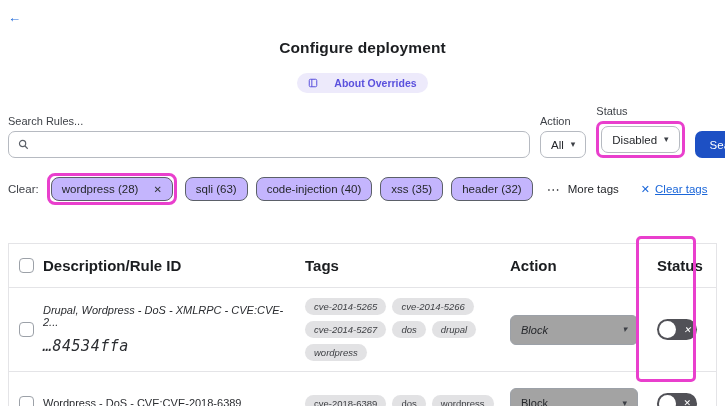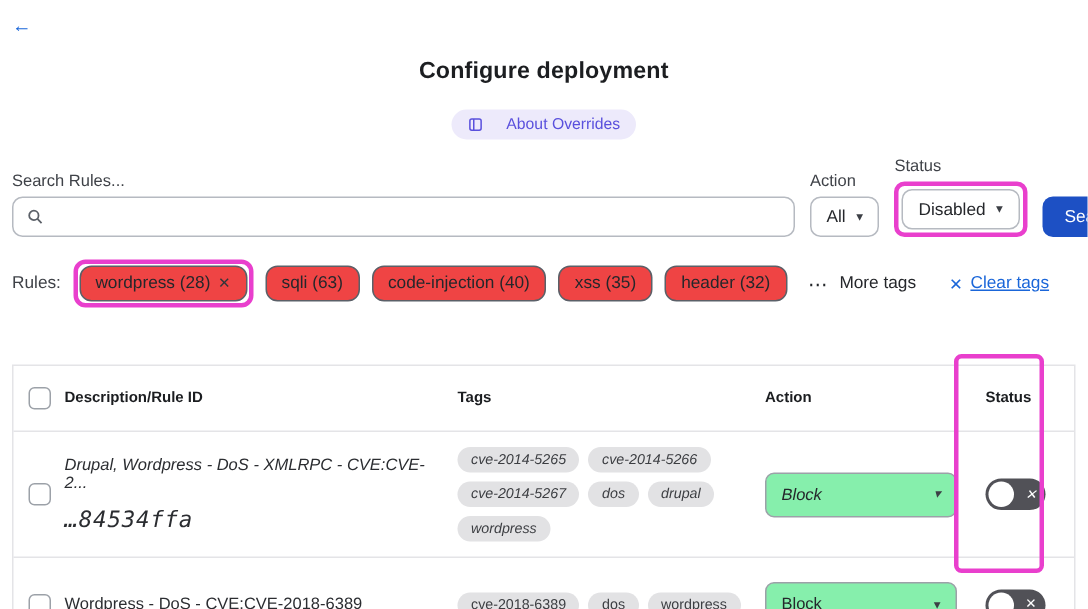--- a/index.html
+++ b/index.html
@@ -11,65 +11,65 @@
     overflow:hidden;
   }
   .app { position:relative; width:725px; height:406px; padding:8px 8px 0 8px; }
 
   
   .back-link { display:inline-flex; align-items:center; gap:5px; color:#1a66d9; font-size:12.5px; text-decoration:none; cursor:pointer; }
   .back-arrow { font-size:13px; line-height:1; }
 
   .title-row { display:flex; align-items:center; gap:16px; margin-top:13px;flex-direction:column; }
   .page-title { font-size:15.5px; font-weight:bold; color:#1c1e21; letter-spacing:.1px; }
-  .about-badge { display:inline-flex; align-items:center; gap:16px; background:#edeafb; color:#5a50dd; font-size:10.5px; padding:4px 11px; border-radius:11px; cursor:pointer; }
+  .about-badge { display:inline-flex; align-items:center; gap:16px; background:#edeafb; color:#5a50dd; font-size:10.5px; padding:4px 11px; border-radius:11px; cursor:pointer;font-weight:bold; }
   .book-icon { display:inline-block; width:10px; height:10px; }
 
   
   .filter-row { display:flex; align-items:flex-end; margin-top:12px; }
   .field-label { font-size:11px; color:#3f4248; margin-bottom:4px; }
   .search-group { flex:0 0 522px; }
   .search-box { height:27px; border:1px solid #b6bac1; border-radius:7px; display:flex; align-items:center; gap:7px; padding:0 9px; background:#fff; }
   .search-box input { border:none; outline:none; flex:1; font-size:11.5px; font-family:"Liberation Sans",sans-serif; background:transparent; }
   .mag-icon { width:11px; height:11px; flex:0 0 auto; }
 
   .action-group { margin-left:10px; }
   .status-group { margin-left:10px; }
   .dropdown { height:27px; background:#fff; border:1px solid #b6bac1; border-radius:7px; display:inline-flex; align-items:center; gap:7px; padding:0 10px; font-size:11.5px; color:#25272b; cursor:pointer; white-space:nowrap;justify-content:space-between; }
   .caret { font-size:9px; color:#3c3f45; line-height:1; }
   .pink-wrap { border:3px solid #e93fcd; border-radius:7px; padding:2px; display:inline-block; }
   .search-btn { margin-left:10px; height:27px; padding:0 15px; background:#1d50c4; color:#fff; border:none; border-radius:7px; font-size:11.5px; font-family:"Liberation Sans",sans-serif; cursor:pointer; }
 
   
   .tags-row { display:flex; align-items:center; margin-top:15px; }
   .tags-label { font-size:11.5px; color:#3f4248; margin-right:8px; }
-  .chip { border:1px solid #5b6068; border-radius:8px; background:#ef4444; padding:5px 10px; font-size:11.5px; color:#25272b; display:inline-flex; align-items:center; gap:5px; cursor:pointer; white-space:nowrap; margin-right:8px; }
+  .chip { border:1px solid #5b6068; border-radius:8px; background:#c4b5fd; padding:5px 10px; font-size:11.5px; color:#25272b; display:inline-flex; align-items:center; gap:15px; cursor:pointer; white-space:nowrap; margin-right:8px; }
   .chip-highlight { border:3px solid #e93fcd; border-radius:8px; padding:1px; margin-right:8px; display:inline-block; }
   .chip-highlight .chip { margin-right:0; }
   .chip-x { font-size:10px; color:#33363b; }
   .more-tags { display:inline-flex; align-items:center; gap:7px; font-size:11.5px; color:#25272b; margin-left:6px; cursor:pointer; }
   .ellipsis-icon { font-size:13px; letter-spacing:1px; line-height:1; }
   .clear-tags { display:inline-flex; align-items:center; gap:5px; margin-left:22px; color:#1a66d9; font-size:11.5px; cursor:pointer; }
   .clear-tags .label { text-decoration:underline; }
   .clear-x { font-size:11px; text-decoration:none; }
 
   
   .rules-table { margin-top:38px; border:1px solid #e4e4e7; background:#fff; }
   .tr { display:grid; grid-template-columns:34px 262px 205px 137px 1fr; align-items:center; }
-  .tr.header { height:44px; border-bottom:1px solid #e4e4e7; font-weight:bold; font-size:10px; color:#1b1d20; }
+  .tr.header { height:44px; border-bottom:1px solid #e4e4e7; font-weight:bold; font-size:15px; color:#1b1d20; }
   .tr.row1 { height:84px; border-bottom:1px solid #e4e4e7;font-style:italic; }
   .tr.row2 { height:62px; }
   .cell-check { display:flex; justify-content:center; }
   .checkbox { width:15px; height:15px; border:1px solid #9ca1a8; border-radius:4px; background:#fff; cursor:pointer; }
   .cell-desc { padding-right:14px; font-size:11px; color:#2b2d31; }
   .rule-id { margin-top:9px; font-family:"DejaVu Sans Mono", monospace; font-size:15px; color:#2b2d31; letter-spacing:.5px; }
   .cell-tags { display:flex; flex-wrap:wrap; gap:6px 6px; padding-right:10px; }
   .pill { background:#e2e2e4; color:#3c3e42; font-size:9.5px; padding:3px 9px; border-radius:9px; white-space:nowrap; }
   .cell-action { }
-  .select { width:128px; height:30px; border:1px solid #9ca1a8; border-radius:6px; background:#86efac; display:flex; align-items:center; justify-content:space-between; padding:0 10px; font-size:11px; color:#25272b; cursor:pointer; }
+  .select { width:128px; height:30px; border:1px solid #9ca1a8; border-radius:6px; background:#a3a3a3; display:flex; align-items:center; justify-content:space-between; padding:0 10px; font-size:11px; color:#25272b; cursor:pointer; }
   .cell-status { padding-left:10px; }
   .toggle { position:relative; width:40px; height:21px; border-radius:11px; background:#515157; cursor:pointer; }
   .toggle .knob { position:absolute; left:2px; top:2px; width:17px; height:17px; border-radius:50%; background:#fff; }
   .toggle .x-mark { position:absolute; right:6px; top:50%; transform:translateY(-50%); color:#fff; font-size:9px; line-height:1; }
 
   
   .status-highlight { position:absolute; left:636px; top:236px; width:60px; height:146px; border:3px solid #e93fcd; border-radius:5px; pointer-events:none; }
 </style>
 </head>
 <body>
@@ -118,21 +118,21 @@
           <span>Disabled</span>
           <span class="caret">▾</span>
         </div>
       </div>
     </div>
 
     <button class="search-btn">Search</button>
   </div>
 
   <div class="tags-row">
-    <span class="tags-label">Rules:</span>
+    <span class="tags-label">Clear:</span>
 
     <span class="chip-highlight">
       <span class="chip">
         <span>wordpress (28)</span>
         <span class="chip-x">✕</span>
       </span>
     </span>
 
     <span id="filter-tags"><span class="chip">sqli (63)</span><span class="chip">code-injection (40)</span><span class="chip">xss (35)</span><span class="chip">header (32)</span></span>
 

